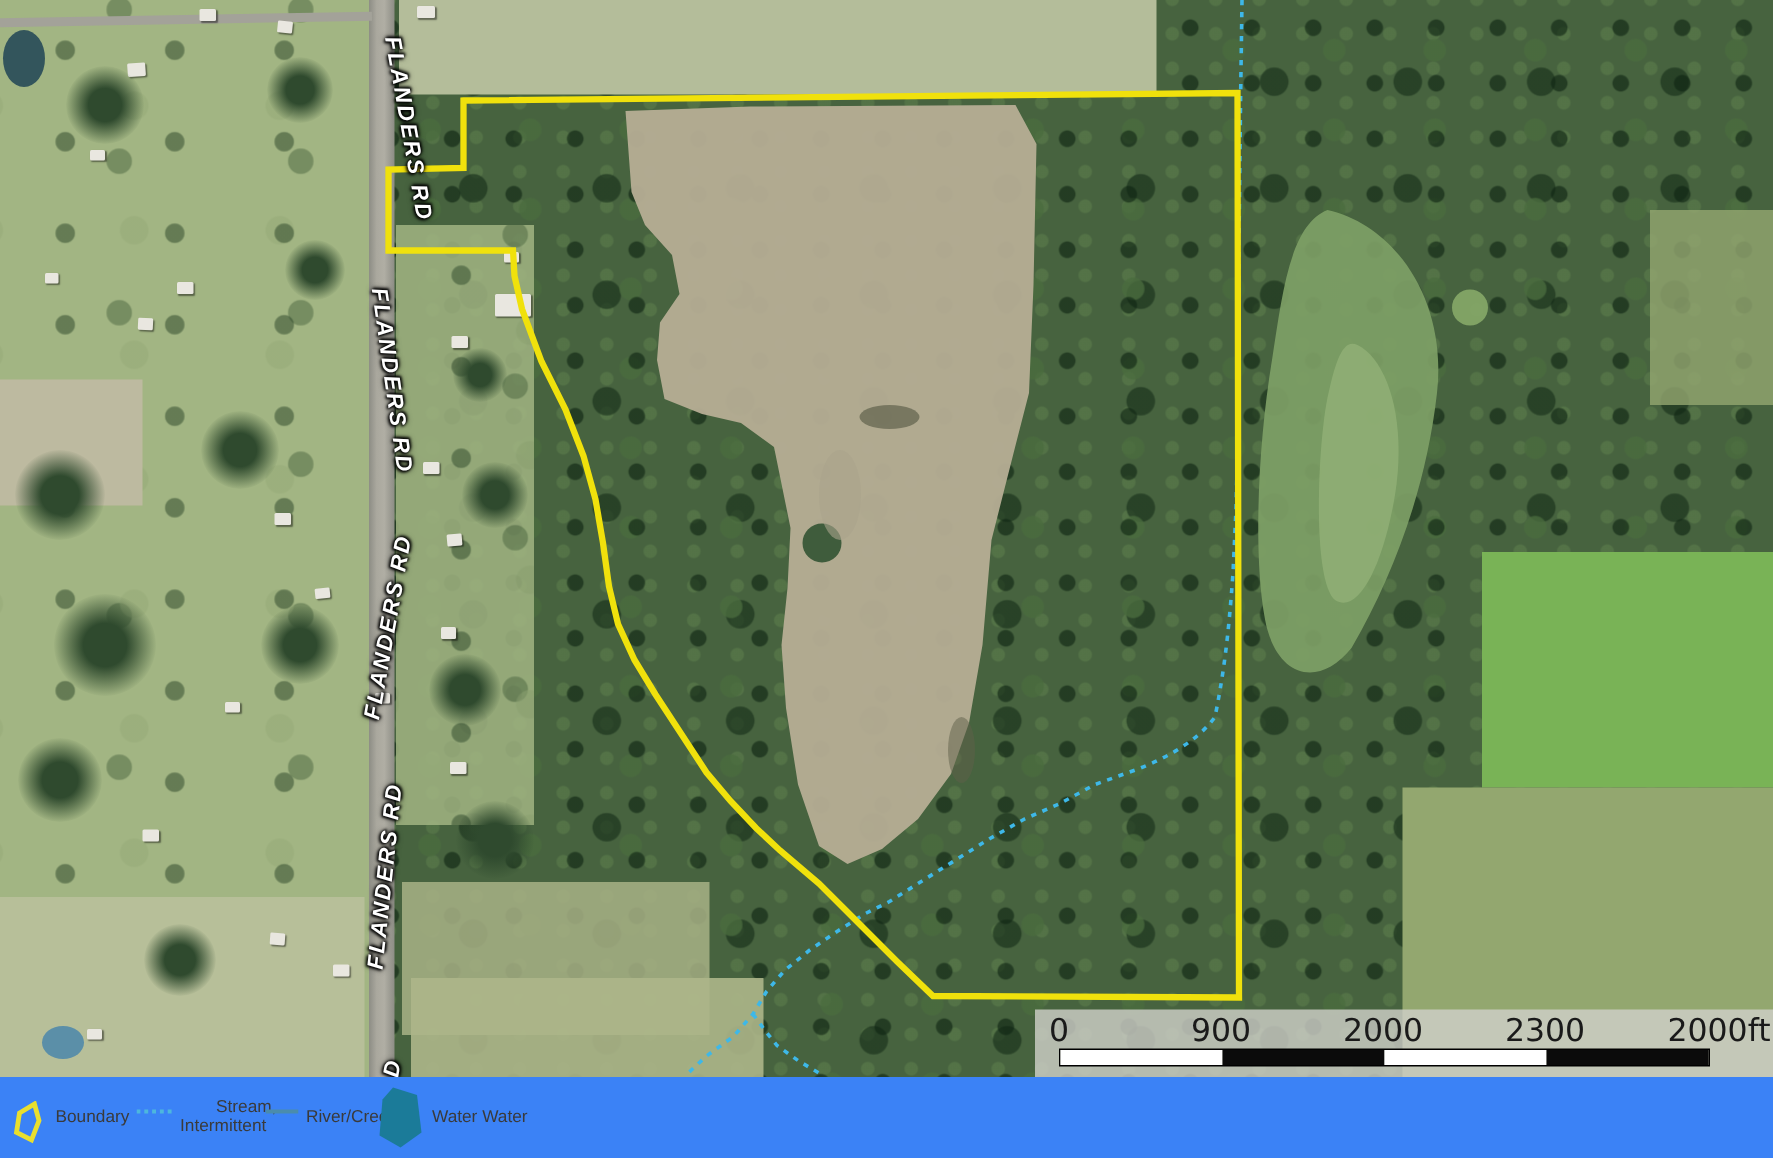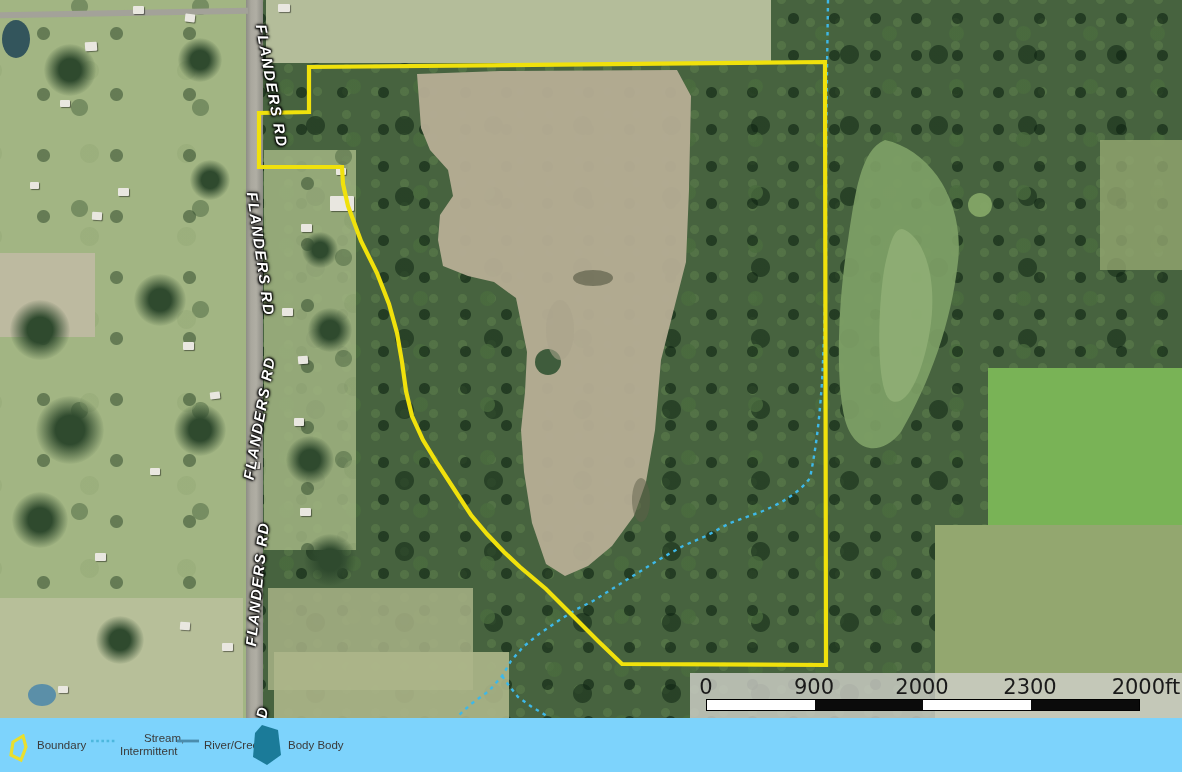--- a/index.html
+++ b/index.html
@@ -42,21 +42,21 @@
              text-shadow:0 0 2px #000,1px 1px 2px #000,-1px -1px 2px #000,0 0 4px rgba(0,0,0,.8);}
   
   .scalebar{position:absolute;left:690px;top:673px;width:492px;height:45px;
             background:rgba(209,209,203,.8);}
   .sb-label{position:absolute;top:2px;transform:translateX(-50%);
             font:21px "DejaVu Sans",sans-serif;color:#1a1a1a;}
   .sb-bar{position:absolute;left:16px;top:26px;width:432px;height:10px;border:1px solid #000;
           box-sizing:content-box;display:flex;}
   .sb-seg{height:10px;width:108px;}
   
-  .legend{position:absolute;left:0;top:718px;width:1182px;height:54px;background:#7dd3fc;text-decoration:underline;}
+  .legend{position:absolute;left:0;top:718px;width:1182px;height:54px;background:#3b82f6;text-decoration:underline;}
   .lg-label{position:absolute;font:11.5px "Liberation Sans",sans-serif;color:#3a3a3a;}
   .lg-icon{position:absolute;}
 </style>
 </head>
 <body>
 
 <div class="stage">
 
   <div class="map">
 
@@ -172,15 +172,15 @@
     <span class="lg-label" style="left:120px;top:27px;">Intermittent</span>
 
     <svg class="lg-icon" style="left:177px;top:20px;" width="22" height="6" viewBox="0 0 22 6">
       <line x1="0" y1="3" x2="22" y2="3" stroke="#4a8cad" stroke-width="2.8"></line>
     </svg>
     <span class="lg-label" style="left:204px;top:21px;">River/Creek</span>
 
     <svg class="lg-icon" style="left:251px;top:6px;" width="32" height="42" viewBox="0 0 32 42">
       <polygon points="11,1 27,6 30,31 16,41 2,33 4,9" fill="#1b7b99"></polygon>
     </svg>
-    <span class="lg-label" style="left:288px;top:21px;">Body Body</span>
+    <span class="lg-label" style="left:288px;top:21px;">Water Water</span>
   </div>
 </div>
 
 </body></html>

